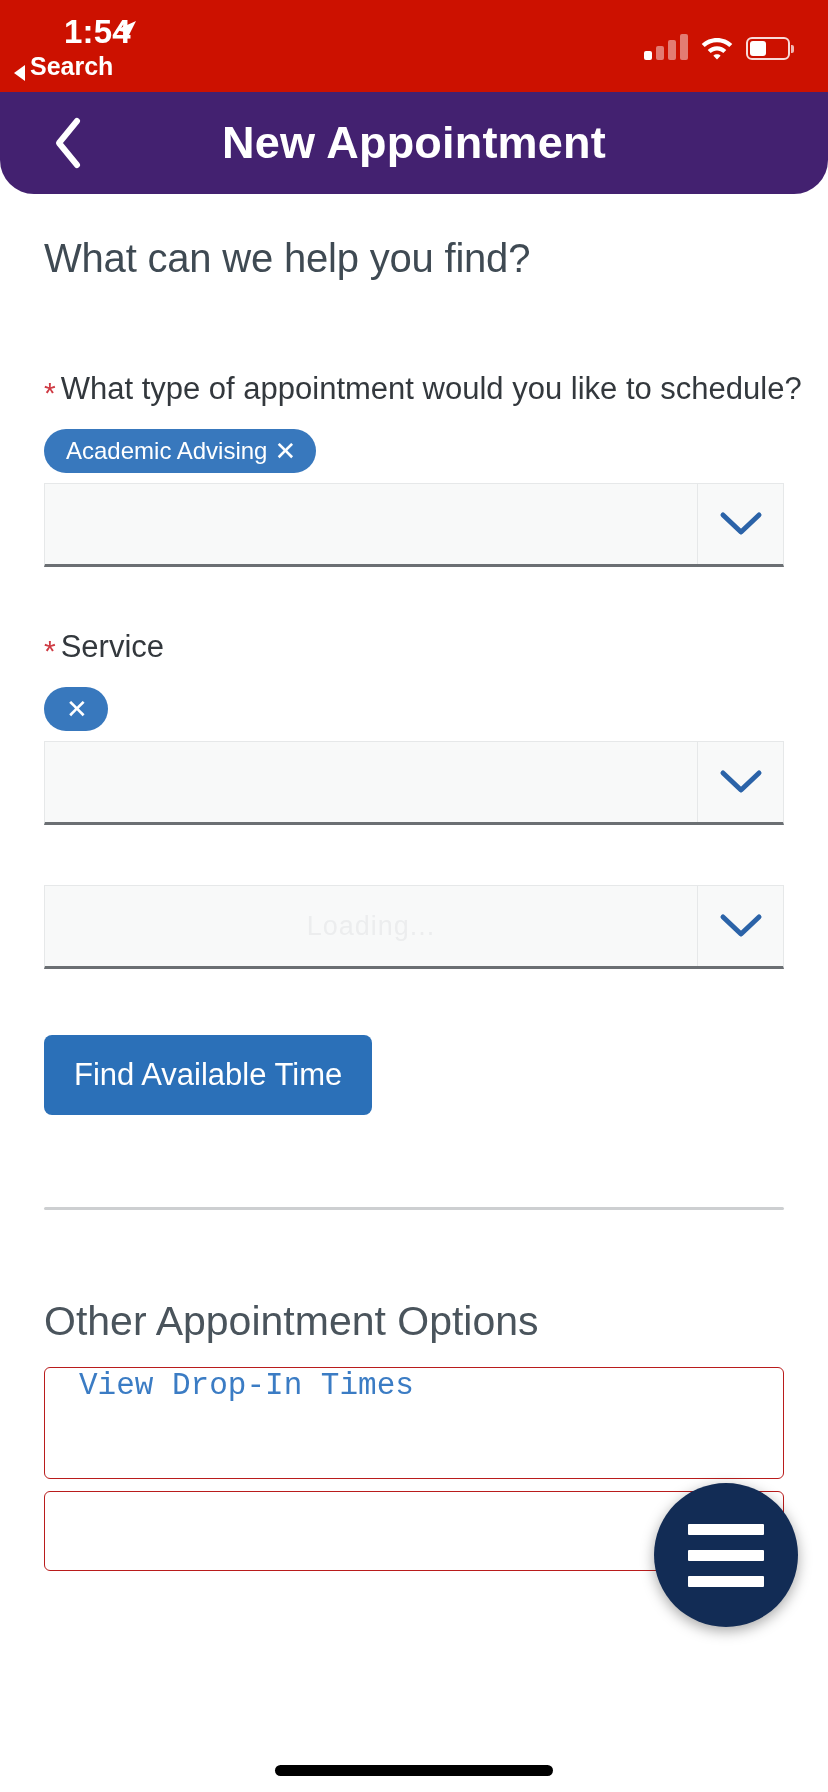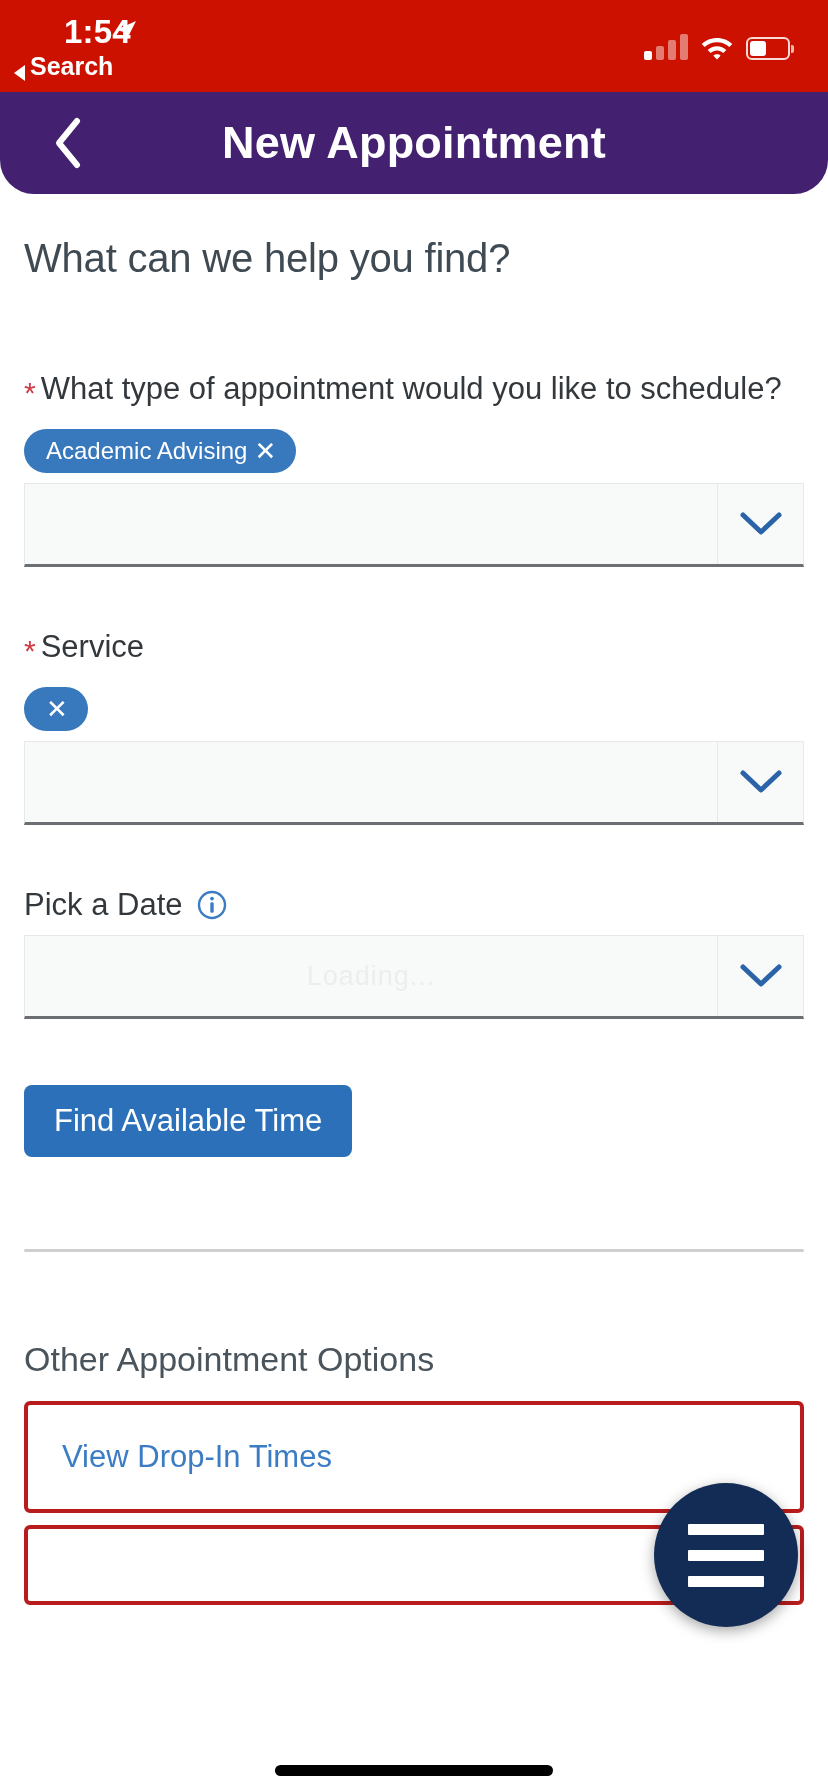--- a/index.html
+++ b/index.html
@@ -120,21 +120,21 @@
   }
   .nav-title {
     color: #ffffff;
     font-size: 45px;
     font-weight: 700;
     letter-spacing: 0.2px;
   }
 
   
   .content {
-    padding: 0 24px;
+    padding: 0 44px;
     position: relative;
   }
 
   .page-heading {
     margin-top: 42px;
     font-size: 40px;
     color: #3f4a53;
     font-weight: 400;
     letter-spacing: -0.2px;
   }
@@ -234,51 +234,52 @@
   
   .btn-primary {
     margin-top: 66px;
     display: inline-flex;
     align-items: center;
     justify-content: center;
     background: #2b70b8;
     color: #ffffff;
     border: none;
     border-radius: 8px;
-    height: 72px;
+    height: 80px;
     padding: 0 30px;
     font-size: 31px;
     font-family: "Liberation Sans", sans-serif;
     cursor: pointer;
   }
 
   .divider {
     margin-top: 92px;
     height: 3px;
     background: #cdcfd1;
     border-radius: 2px;
   }
 
   .section-heading {
     margin-top: 88px;
-    font-size: 34px;
+    font-size: 41px;
     color: #4a545c;
     font-weight: 400;
   }
 
   .option-card {
     margin-top: 22px;
-    border: 4px solid #b91c1c;
+    border: 1px solid #b91c1c;
     border-radius: 6px;
     min-height: 112px;
     display: flex;
-    align-items: center;
+    align-items: flex-start;
     padding: 0 34px;
     background: #ffffff;
     cursor: pointer;
+    font-family: Liberation Mono, monospace;
   }
   .option-card-link {
     color: #3b7cc4;
     font-size: 31px;
   }
   .option-card.partial { margin-top: 12px; min-height: 80px; }
 
   
   .fab {
     position: absolute;
@@ -399,28 +400,20 @@
       <div class="select-arrow">
         <svg width="44" height="26" viewBox="0 0 44 26">
           <polyline points="4,4 22,21 40,4" fill="none" stroke="#2b63a8" stroke-width="5" stroke-linecap="round" stroke-linejoin="round"></polyline>
         </svg>
       </div>
     </div>
   </div>
 
   
   <div class="field-block">
-    <div class="field-label label-with-info">
-      <span>Pick a Date</span>
-      <svg class="info-ico" viewBox="0 0 30 30">
-        <circle cx="15" cy="15" r="13" fill="none" stroke="#3b7cc4" stroke-width="2.4"></circle>
-        <circle cx="15" cy="8.6" r="1.9" fill="#3b7cc4"></circle>
-        <rect x="13.3" y="12.3" width="3.4" height="10.5" rx="1.4" fill="#3b7cc4"></rect>
-      </svg>
-    </div>
     <div class="select-box">
       <div class="select-value ghost">Loading...</div>
       <div class="select-arrow">
         <svg width="44" height="26" viewBox="0 0 44 26">
           <polyline points="4,4 22,21 40,4" fill="none" stroke="#2b63a8" stroke-width="5" stroke-linecap="round" stroke-linejoin="round"></polyline>
         </svg>
       </div>
     </div>
   </div>
 

